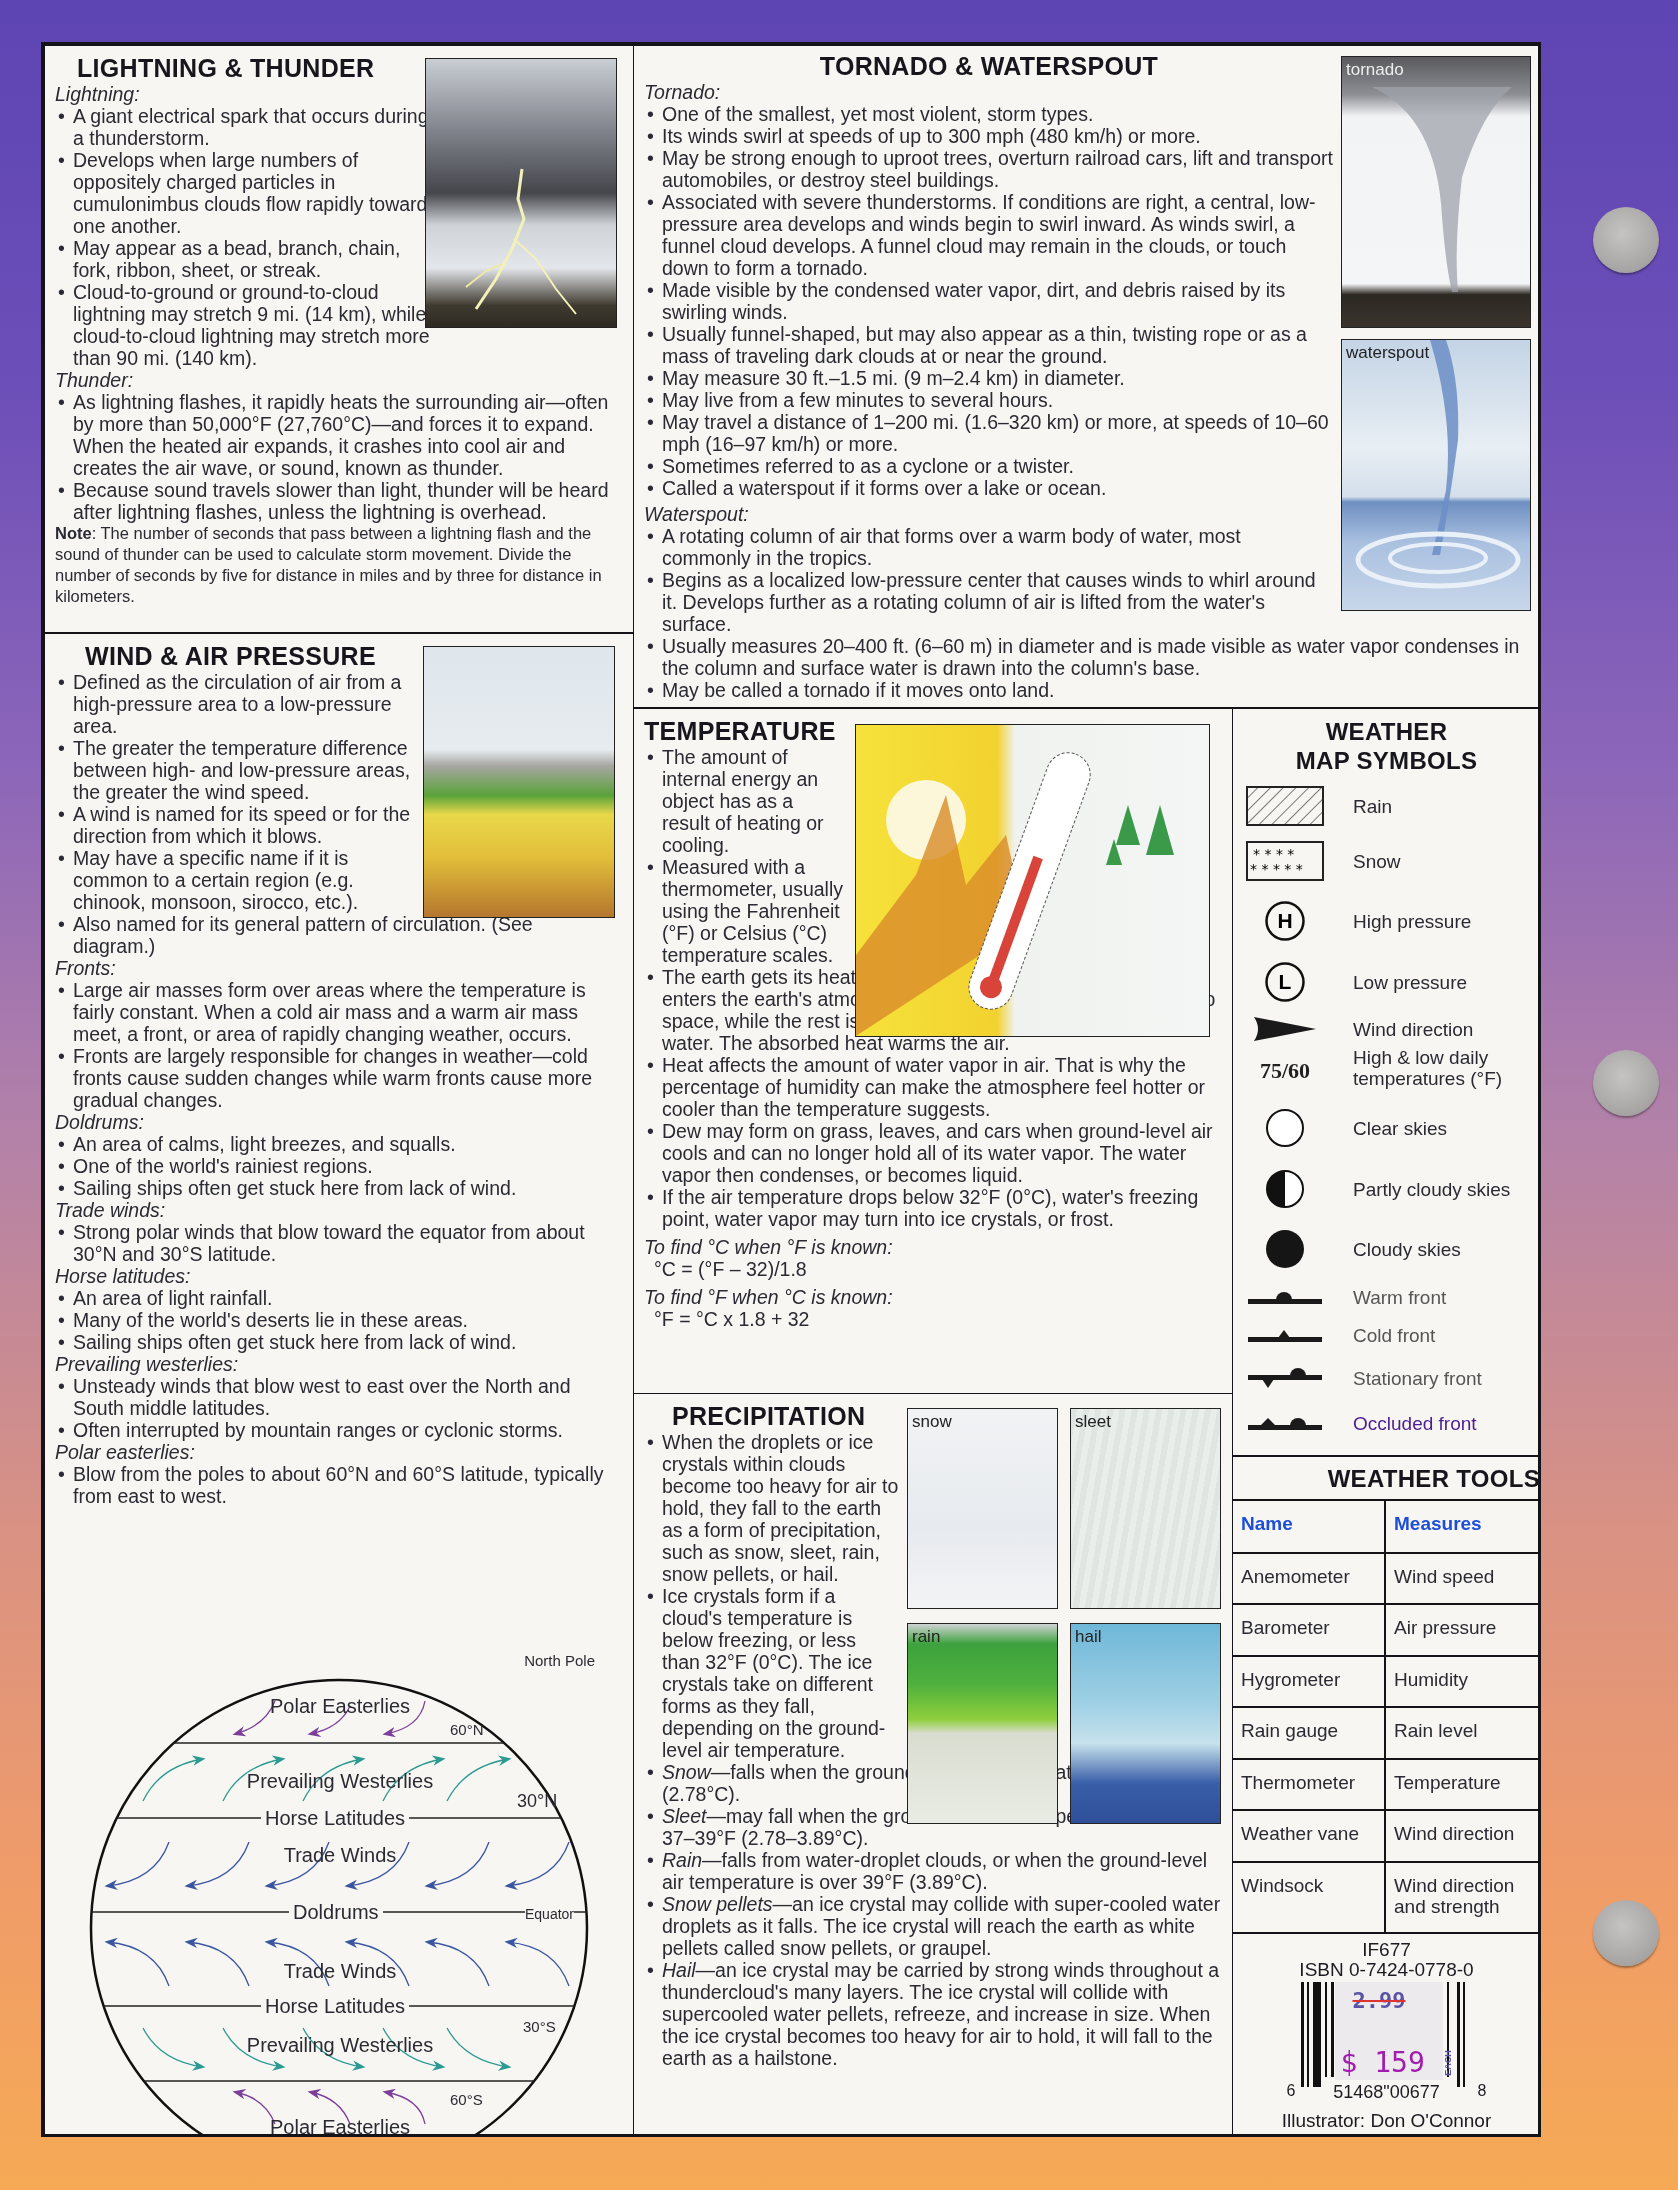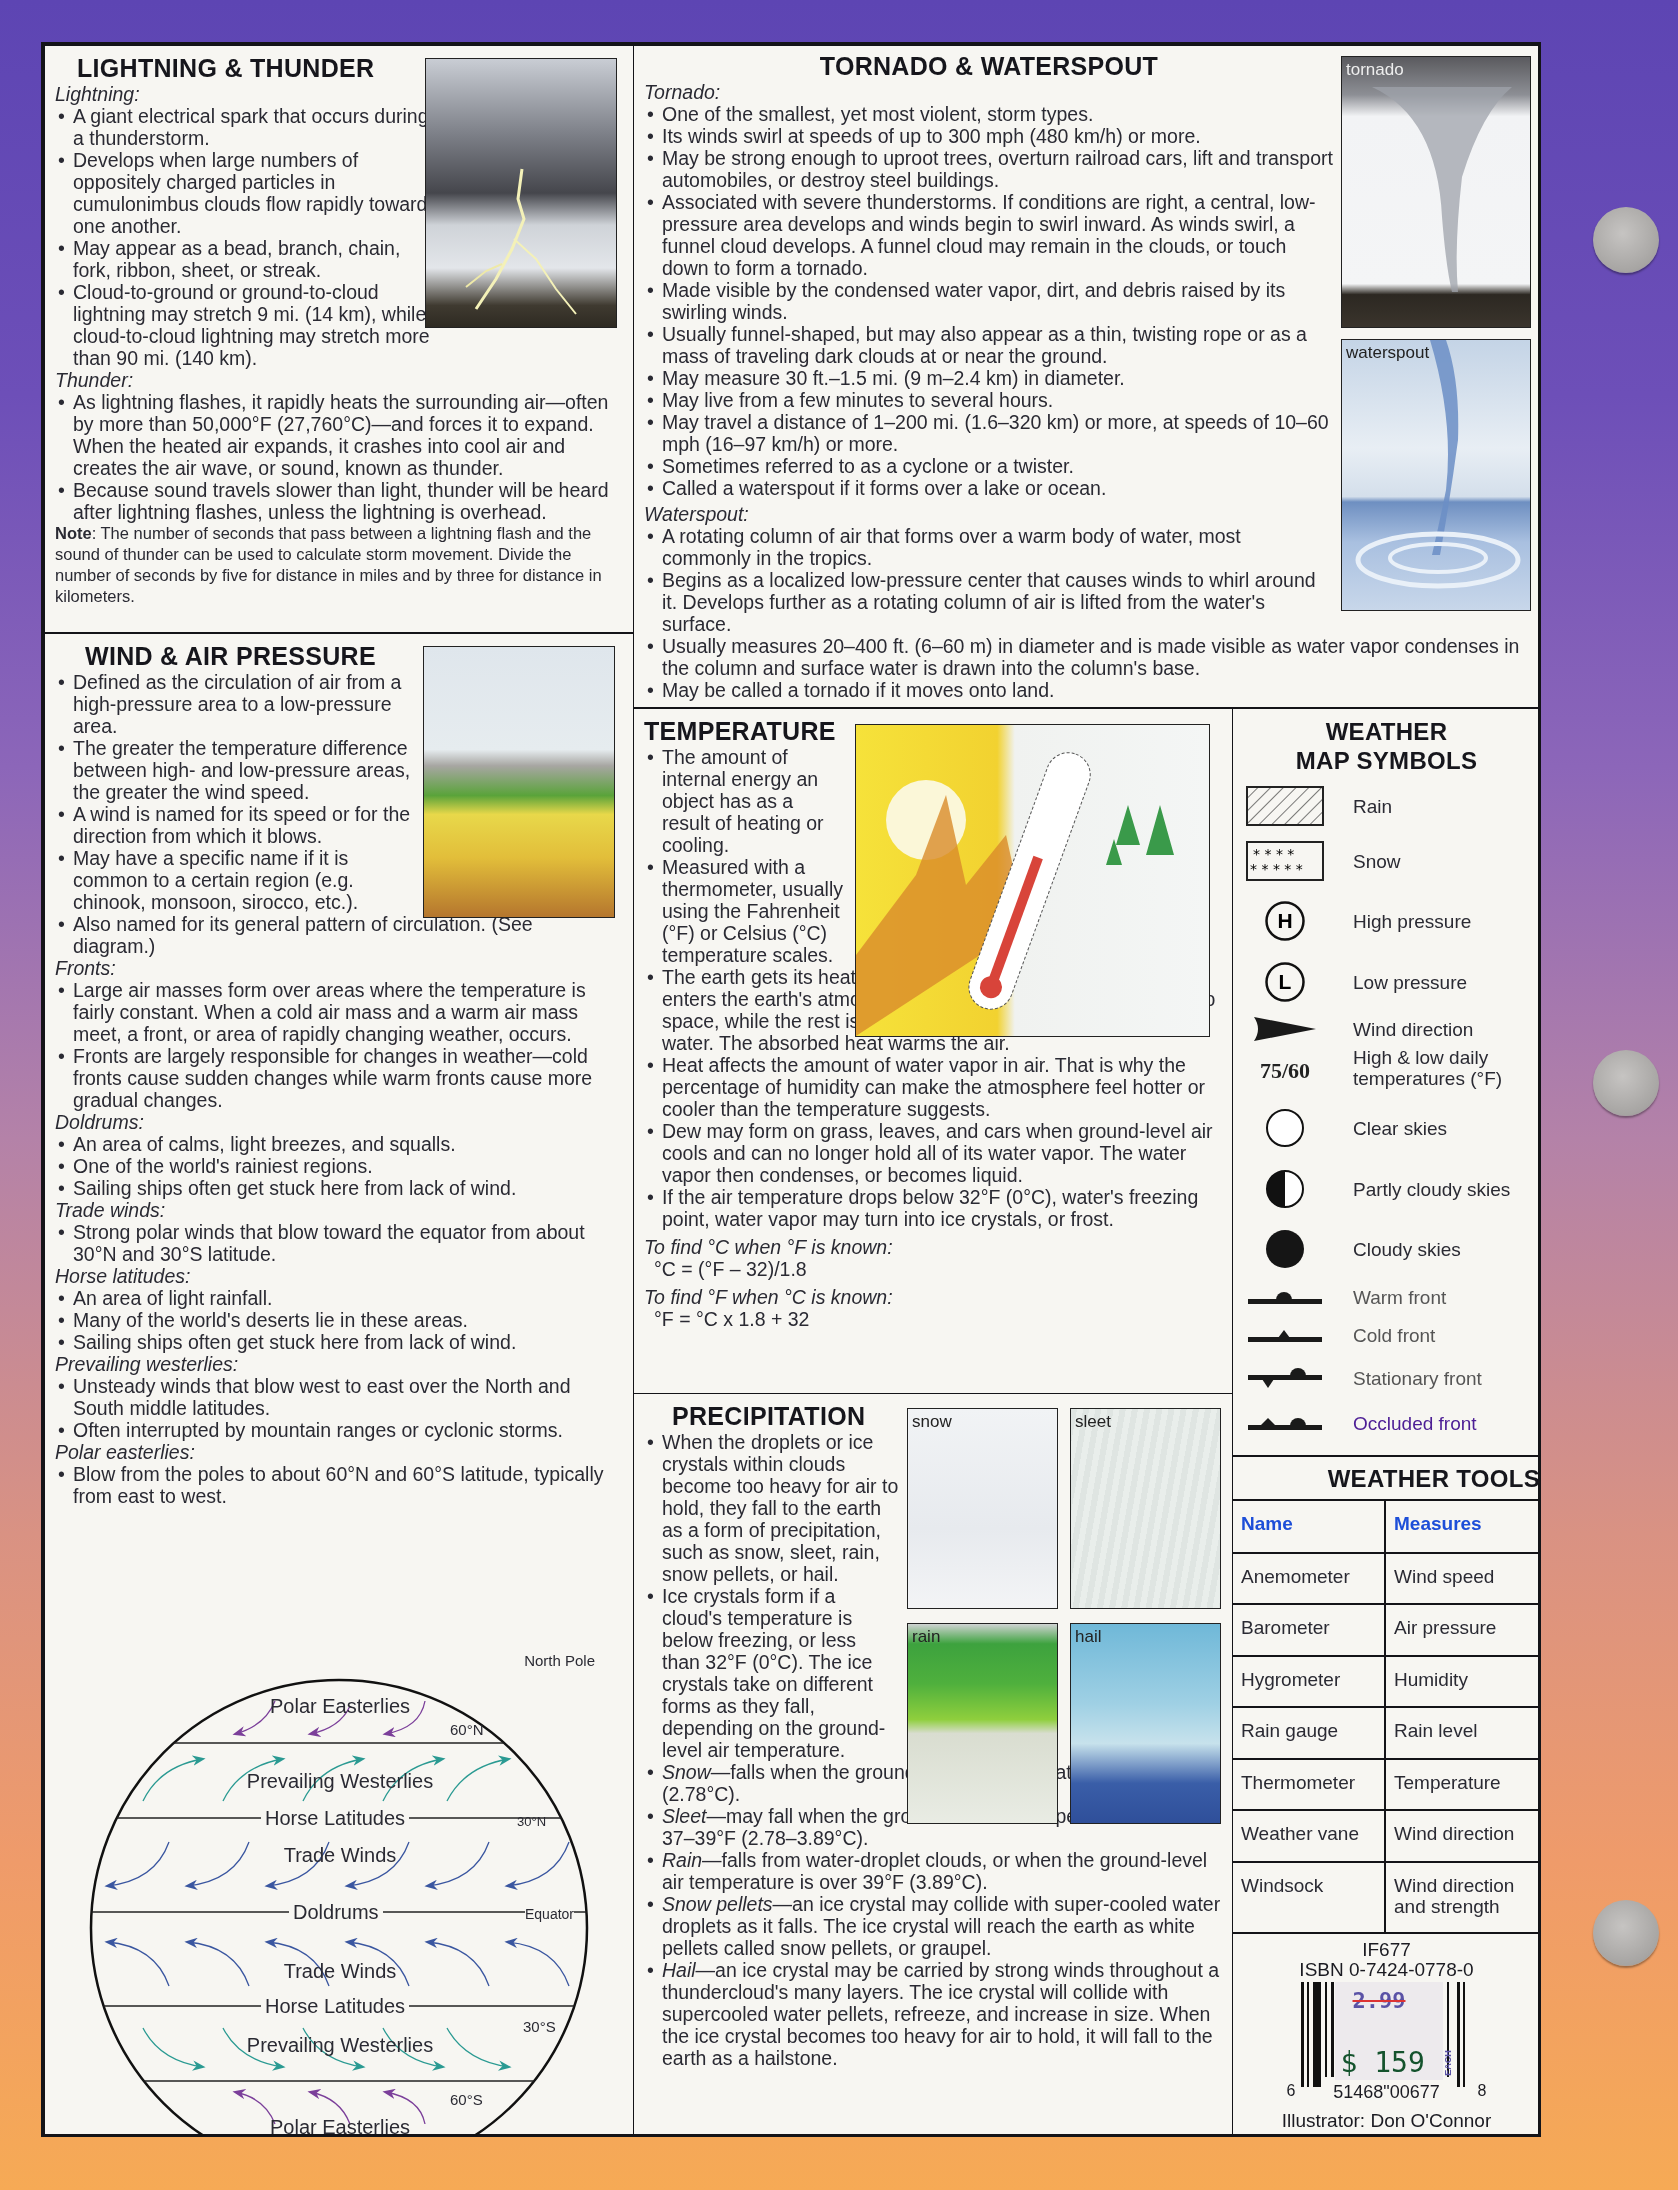--- a/index.html
+++ b/index.html
@@ -188,21 +188,21 @@
           <path d="M362,382 Q380,415 424,421" stroke="#2a9a92" marker-end="url(#mt)"></path>
           <path d="M190,478 Q180,452 150,446" stroke="#7b3f9a" marker-end="url(#mp)"></path>
           <path d="M265,478 Q255,452 225,446" stroke="#7b3f9a" marker-end="url(#mp)"></path>
           <path d="M340,478 Q335,452 300,446" stroke="#7b3f9a" marker-end="url(#mp)"></path>
         </g>
       </svg>
       <div class="lbl" style="position:absolute;left:0;width:510px;top:4px;text-align:right;font-size:15px">North Pole</div>
       <div class="lbl" style="position:absolute;left:0;width:510px;top:49px;text-align:center;font-size:20px;background:none">Polar Easterlies</div>
       <div class="lbl" style="position:absolute;left:365px;top:73px;font-size:15px">60°N</div>
       <div class="lbl" style="position:absolute;left:0;width:510px;top:124px;text-align:center;font-size:20px">Prevailing Westerlies</div>
-      <div class="lbl" style="position:absolute;left:432px;top:165px;font-size:13px">30°N</div>
+      <div class="lbl" style="position:absolute;left:432px;top:144px;font-size:18px">30°N</div>
       <div class="lbl" style="position:absolute;left:176px;top:161px;font-size:20px;background:#f7f6f2;padding:0 4px">Horse Latitudes</div>
       <div class="lbl" style="position:absolute;left:0;width:510px;top:198px;text-align:center;font-size:20px">Trade Winds</div>
       <div class="lbl" style="position:absolute;left:204px;top:255px;font-size:20px;background:#f7f6f2;padding:0 4px">Doldrums</div>
       <div class="lbl" style="position:absolute;left:440px;top:257px;font-size:14px;background:#f7f6f2">Equator</div>
       <div class="lbl" style="position:absolute;left:0;width:510px;top:314px;text-align:center;font-size:20px">Trade Winds</div>
       <div class="lbl" style="position:absolute;left:176px;top:349px;font-size:20px;background:#f7f6f2;padding:0 4px">Horse Latitudes</div>
       <div class="lbl" style="position:absolute;left:438px;top:370px;font-size:15px">30°S</div>
       <div class="lbl" style="position:absolute;left:0;width:510px;top:388px;text-align:center;font-size:20px">Prevailing Westerlies</div>
       <div class="lbl" style="position:absolute;left:365px;top:443px;font-size:15px">60°S</div>
       <div class="lbl" style="position:absolute;left:0;width:510px;top:470px;text-align:center;font-size:20px">Polar Easterlies</div>
@@ -484,21 +484,21 @@
             <rect x="26" y="0" width="8" height="105"></rect>
             <rect x="38" y="0" width="2" height="95"></rect>
             <rect x="44" y="0" width="3" height="95"></rect>
           <rect x="170" y="0" width="3" height="105"></rect>
             <rect x="176" y="0" width="2" height="105"></rect>
             <rect x="160" y="0" width="2" height="95"></rect>
         </g>
         <rect x="48" y="-6" width="108" height="104" fill="#ece9ec" opacity=".95"></rect>
       </svg>
       <div style="position:absolute;left:66px;top:6px;font-family:'DejaVu Sans Mono',monospace;font-size:22px;font-weight:700;color:#5a52a6;text-decoration:line-through;text-decoration-color:#d33">2.99</div>
-      <div style="position:absolute;left:54px;top:64px;font-family:'DejaVu Sans Mono',monospace;font-size:28px;color:#14532d">$ 159</div>
+      <div style="position:absolute;left:54px;top:64px;font-family:'DejaVu Sans Mono',monospace;font-size:28px;color:#a21caf">$ 159</div>
       <div style="position:absolute;left:148px;top:76px;font-size:9px;font-weight:700;color:#5a52a6;transform:rotate(-90deg)">EACH</div>
       <div style="position:absolute;left:0;top:100px;width:200px;display:flex;justify-content:space-between;font-size:16px">
         <span>6</span>
           <span style="font-size:18px">51468"00677</span>
           <span>8</span>
       </div>
     </div>
     <div class="illus">Illustrator: Don O'Connor</div>
   </section>
 

